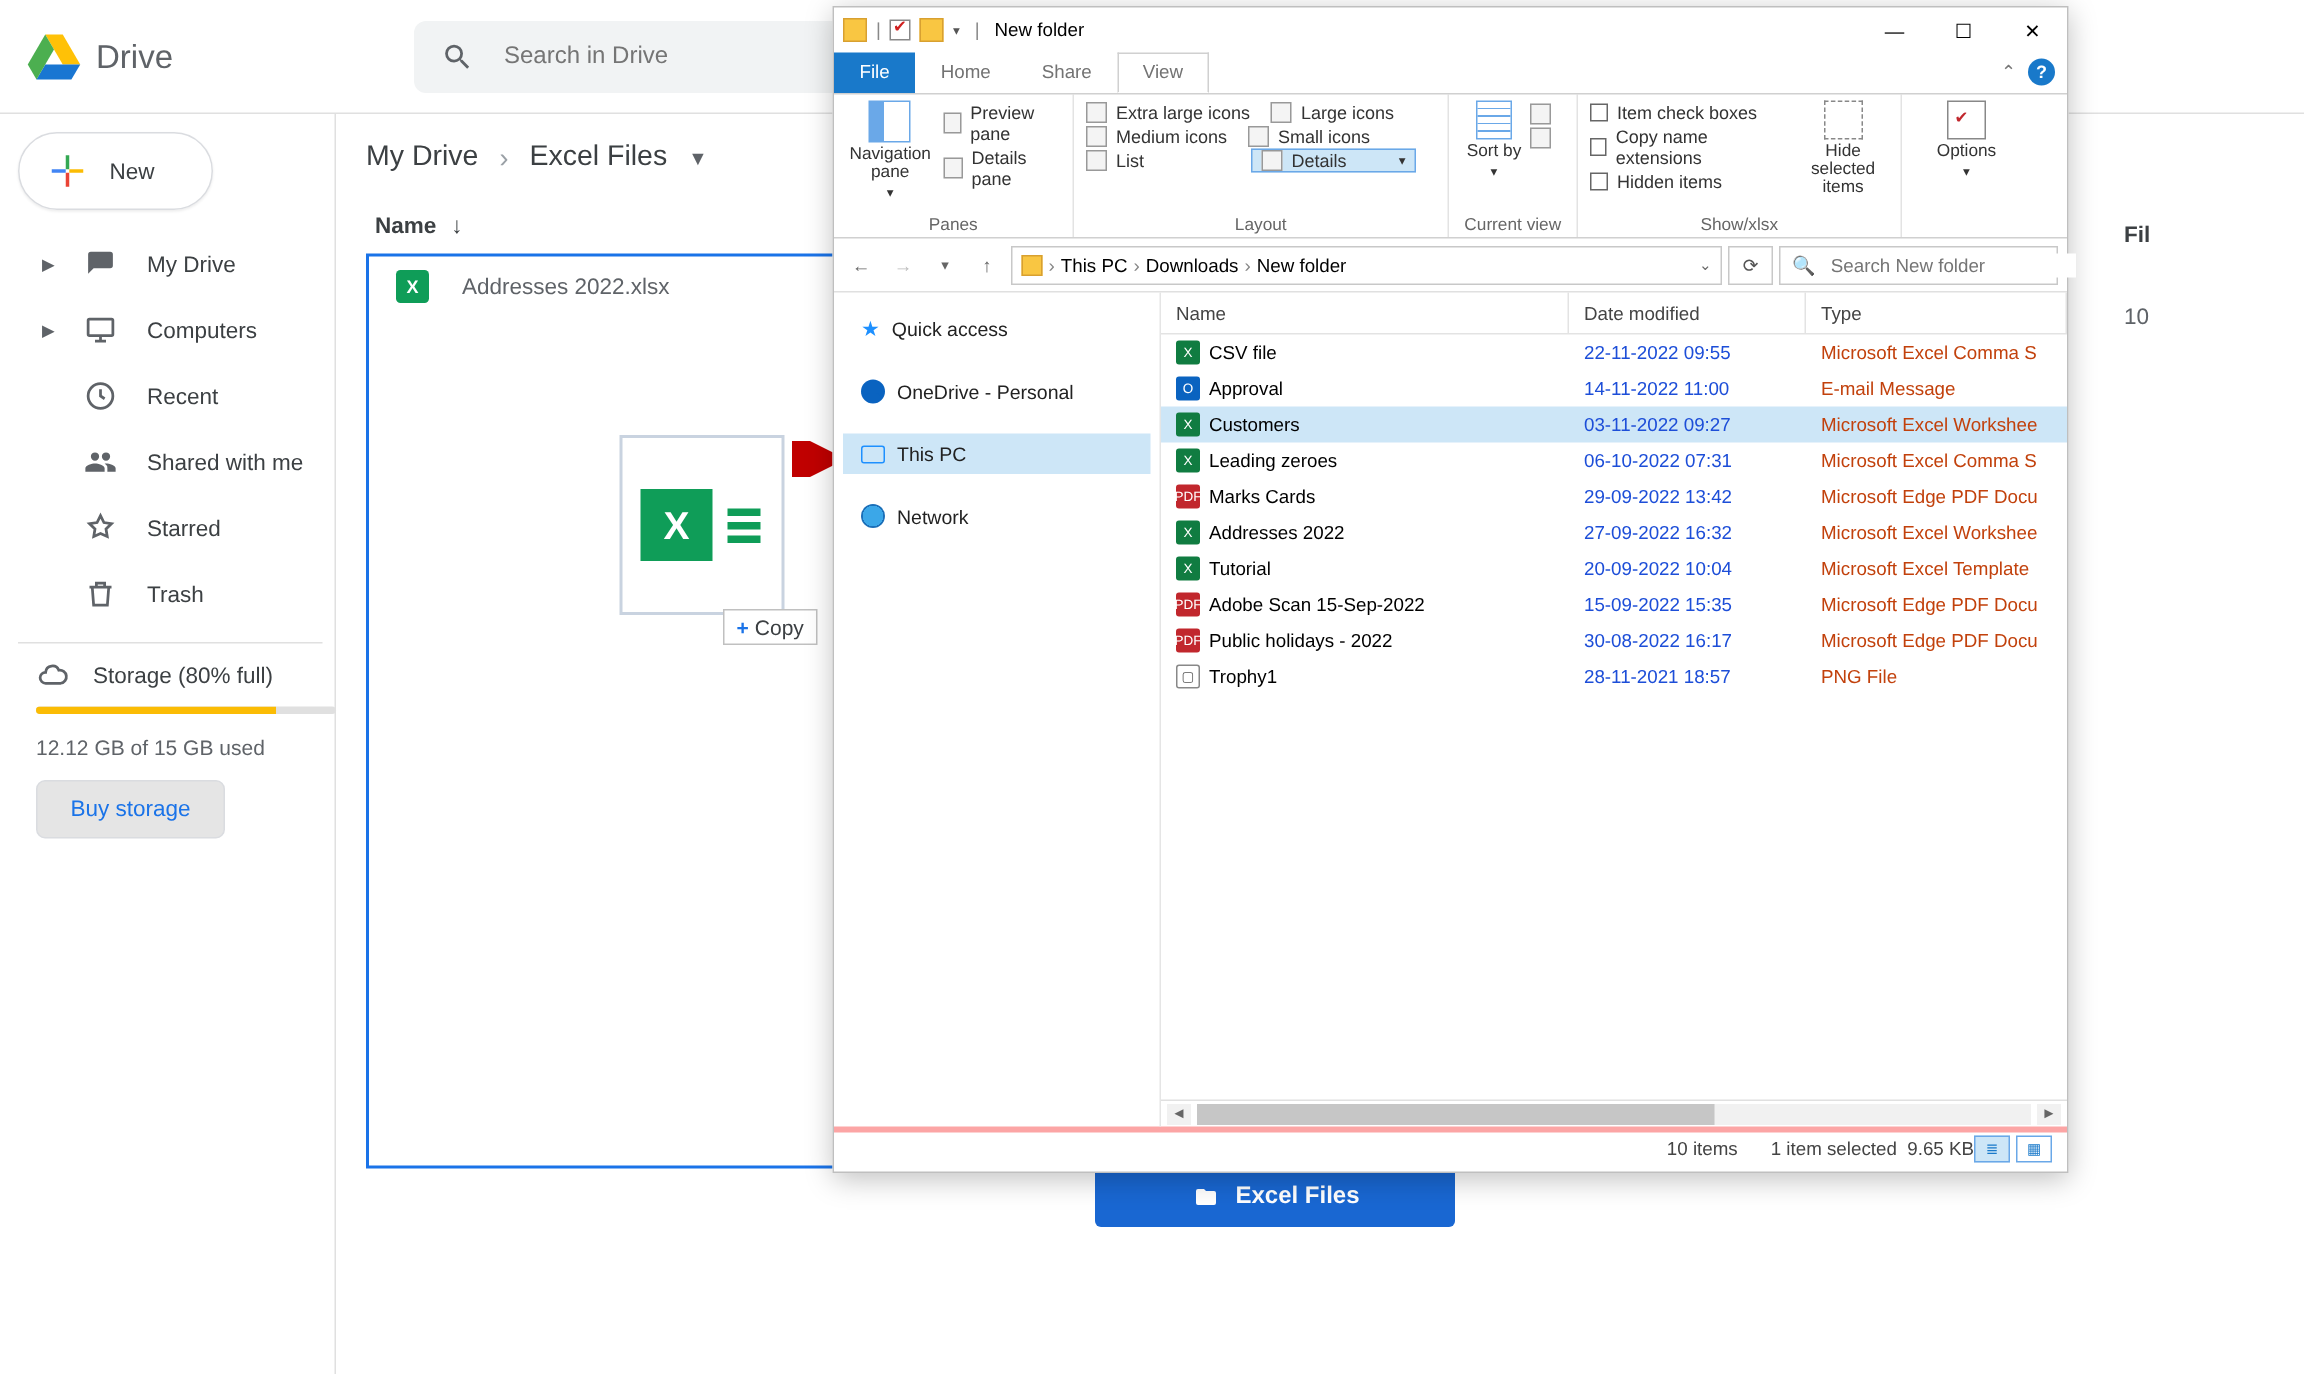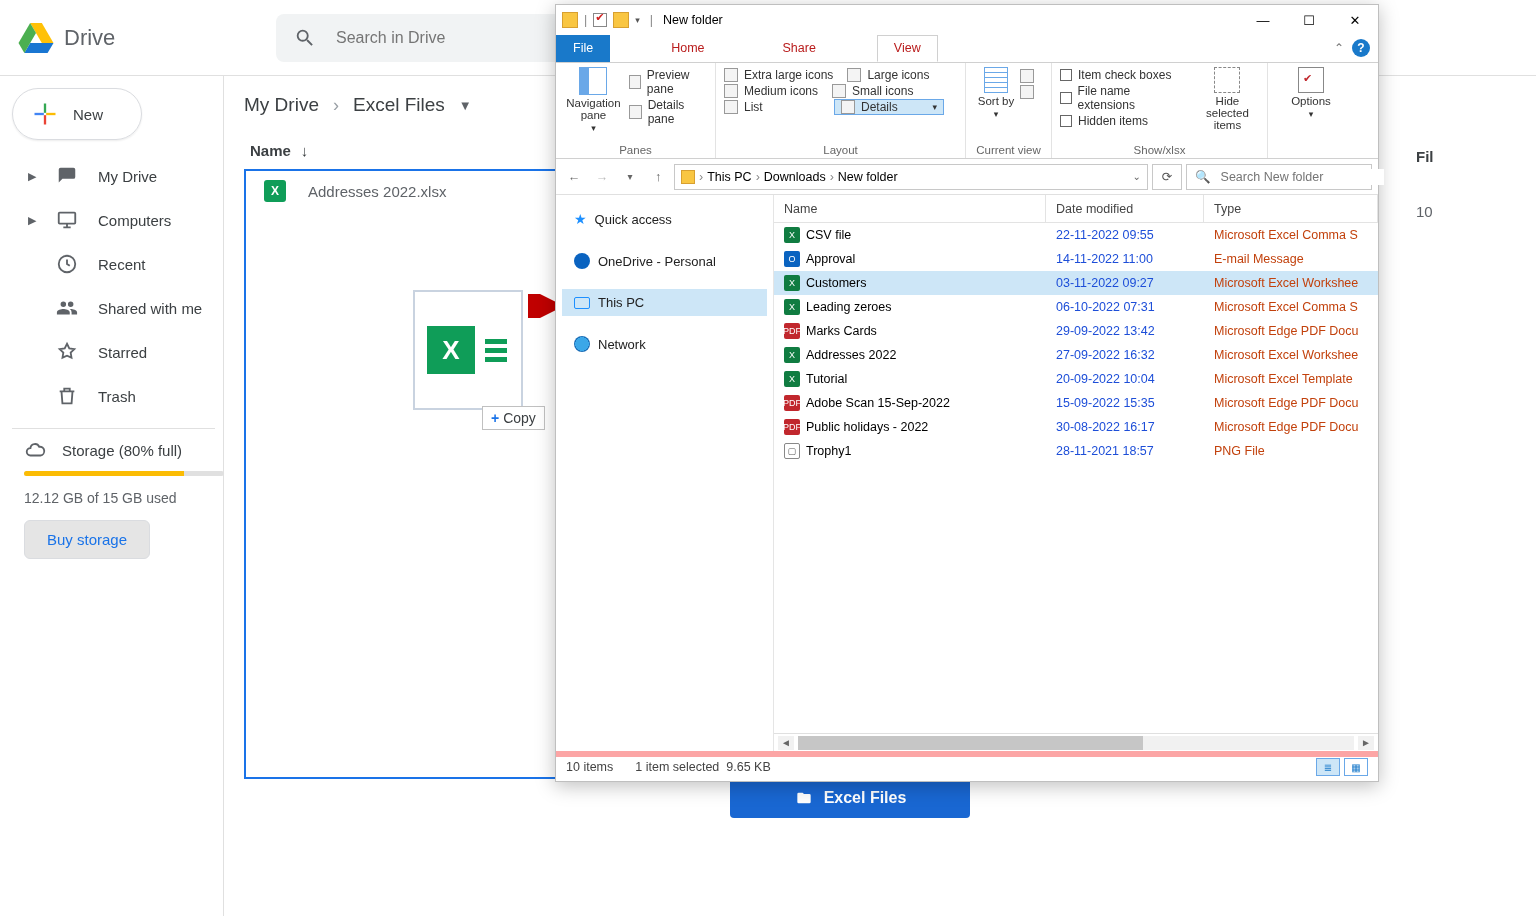--- a/index.html
+++ b/index.html
@@ -49,22 +49,22 @@
   .win { position:absolute; left:555px; top:4px; width:824px; height:778px; background:#fff; border:1px solid #bfbfbf; box-shadow:0 4px 18px rgba(0,0,0,.25); font-family:"Segoe UI",Arial,sans-serif; font-size:12.5px; color:#000;}
   .win-titlebar { height:30px; display:flex; align-items:center; justify-content:space-between; padding:0 0 0 6px;}
   .win-titlebar .tleft { display:flex; align-items:center; gap:6px;}
   .win-titlebar .tname { font-size:12.5px; color:#000;}
   .win-ctrls { display:flex;}
   .win-ctrls div { width:46px; height:30px; display:flex; align-items:center; justify-content:center; color:#000; font-size:13px; cursor:pointer;}
   .qat-ic { width:16px;height:16px; background:#f9c642; border:1px solid #d8a030;}
   .qat-ic2 { width:14px;height:14px; border:1px solid #888; position:relative;}
   .qat-ic2::after{content:"✔";position:absolute;top:-3px;left:1px;color:#d02020;font-size:11px;}
 
-  .ribbon-tabs { height:28px; display:flex; align-items:flex-end; border-bottom:1px solid #d0d0d0; position:relative;gap:44px;}
-  .ribbon-tabs .tab { padding:5px 16px 6px; font-size:12.5px; color:#b91c1c; cursor:pointer; border:1px solid transparent;}
+  .ribbon-tabs { height:28px; display:flex; align-items:flex-end; border-bottom:1px solid #d0d0d0; position:relative;}
+  .ribbon-tabs .tab { padding:5px 16px 6px; font-size:12.5px; color:#737373; cursor:pointer; border:1px solid transparent;}
   .ribbon-tabs .tab.file { background:#1979ca; color:#fff;}
   .ribbon-tabs .tab.active { border:1px solid #d0d0d0; border-bottom:1px solid #fff; background:#fff;}
   .ribbon-right { position:absolute; right:8px; top:4px; display:flex; gap:8px; align-items:center;}
   .help-badge { width:18px;height:18px;border-radius:50%;background:#1979ca;color:#fff;display:flex;align-items:center;justify-content:center;font-size:12px;font-weight:bold;}
 
   .ribbon { height:96px; display:flex; border-bottom:1px solid #d0d0d0;}
   .rgroup { border-right:1px solid #e3e3e3; padding:4px 8px 2px; display:flex; flex-direction:column; justify-content:space-between;}
   .rgroup .glabel { text-align:center; font-size:11.5px; color:#666; padding-top:2px;}
   .rrow { display:flex; align-items:center; gap:6px; font-size:12px; color:#333; padding:1px 0;}
   .rrow.sel { border:1px solid #6aa8e8; background:#cde6f7; padding:0 6px;}
@@ -102,21 +102,21 @@
   .fc-date{flex:0 0 158px;color:#1d4ed8;}
   .fc-type{flex:1;color:#c2410c;white-space:nowrap;overflow:hidden;}
   .ic16{width:16px;height:16px;display:inline-flex;align-items:center;justify-content:center;font-size:9px;color:#fff;border-radius:2px;}
   .ic-xls{background:#107c41;} .ic-csv{background:#107c41;} .ic-pdf{background:#c1272d;}
   .ic-msg{background:#0a63c0;} .ic-png{background:#fff;border:1px solid #888;color:#555;}
 
   .hscroll { height:18px; border-top:1px solid #e0e0e0; display:flex; align-items:center; padding:0 4px; gap:4px;}
   .hscroll .track{flex:1;height:14px;background:#f1f1f1;position:relative;}
   .hscroll .thumb{position:absolute;left:0;top:0;height:14px;width:62%;background:#c6c6c6;}
   .hscroll .arr{width:16px;height:14px;display:flex;align-items:center;justify-content:center;color:#666;font-size:10px;background:#f1f1f1;}
-  .statusbar { height:26px; border-top:6px solid #fca5a5; display:flex; align-items:center; justify-content:space-between; padding:0 10px; font-size:12.5px; color:#444;}
+  .statusbar { height:26px; border-top:4px solid #fca5a5; display:flex; align-items:center; justify-content:flex-end; padding:0 10px; font-size:12.5px; color:#444;}
   .view-toggles { display:flex; gap:4px;}
   .view-toggles div{width:24px;height:18px;border:1px solid #6aa8e8;display:flex;align-items:center;justify-content:center;font-size:10px;color:#1979ca;}
 </style>
 </head>
 <body>
 
 <div class="gd-topbar">
   <div class="gd-logo">
     <svg width="40" height="40" viewBox="0 0 48 48">
         <path fill="#FFC107" d="M17 6h14l14 24H31z"></path>
@@ -361,21 +361,21 @@
     </div>
     <div class="rgroup" style="width:216px;">
       <div style="display:flex;gap:10px;">
         <div>
           <div class="rrow">
               <span class="chk"></span>
               <span>Item check boxes</span>
             </div>
           <div class="rrow">
               <span class="chk"></span>
-              <span>File name extensions</span>
+              <span>Copy name extensions</span>
             </div>
           <div class="rrow">
               <span class="chk"></span>
               <span>Hidden items</span>
             </div>
         </div>
         <div class="bigbtn" style="width:66px;">
           <div style="width:26px;height:26px;border:1px dashed #888;"></div>
           <span>Hide selected items</span>
         </div>

